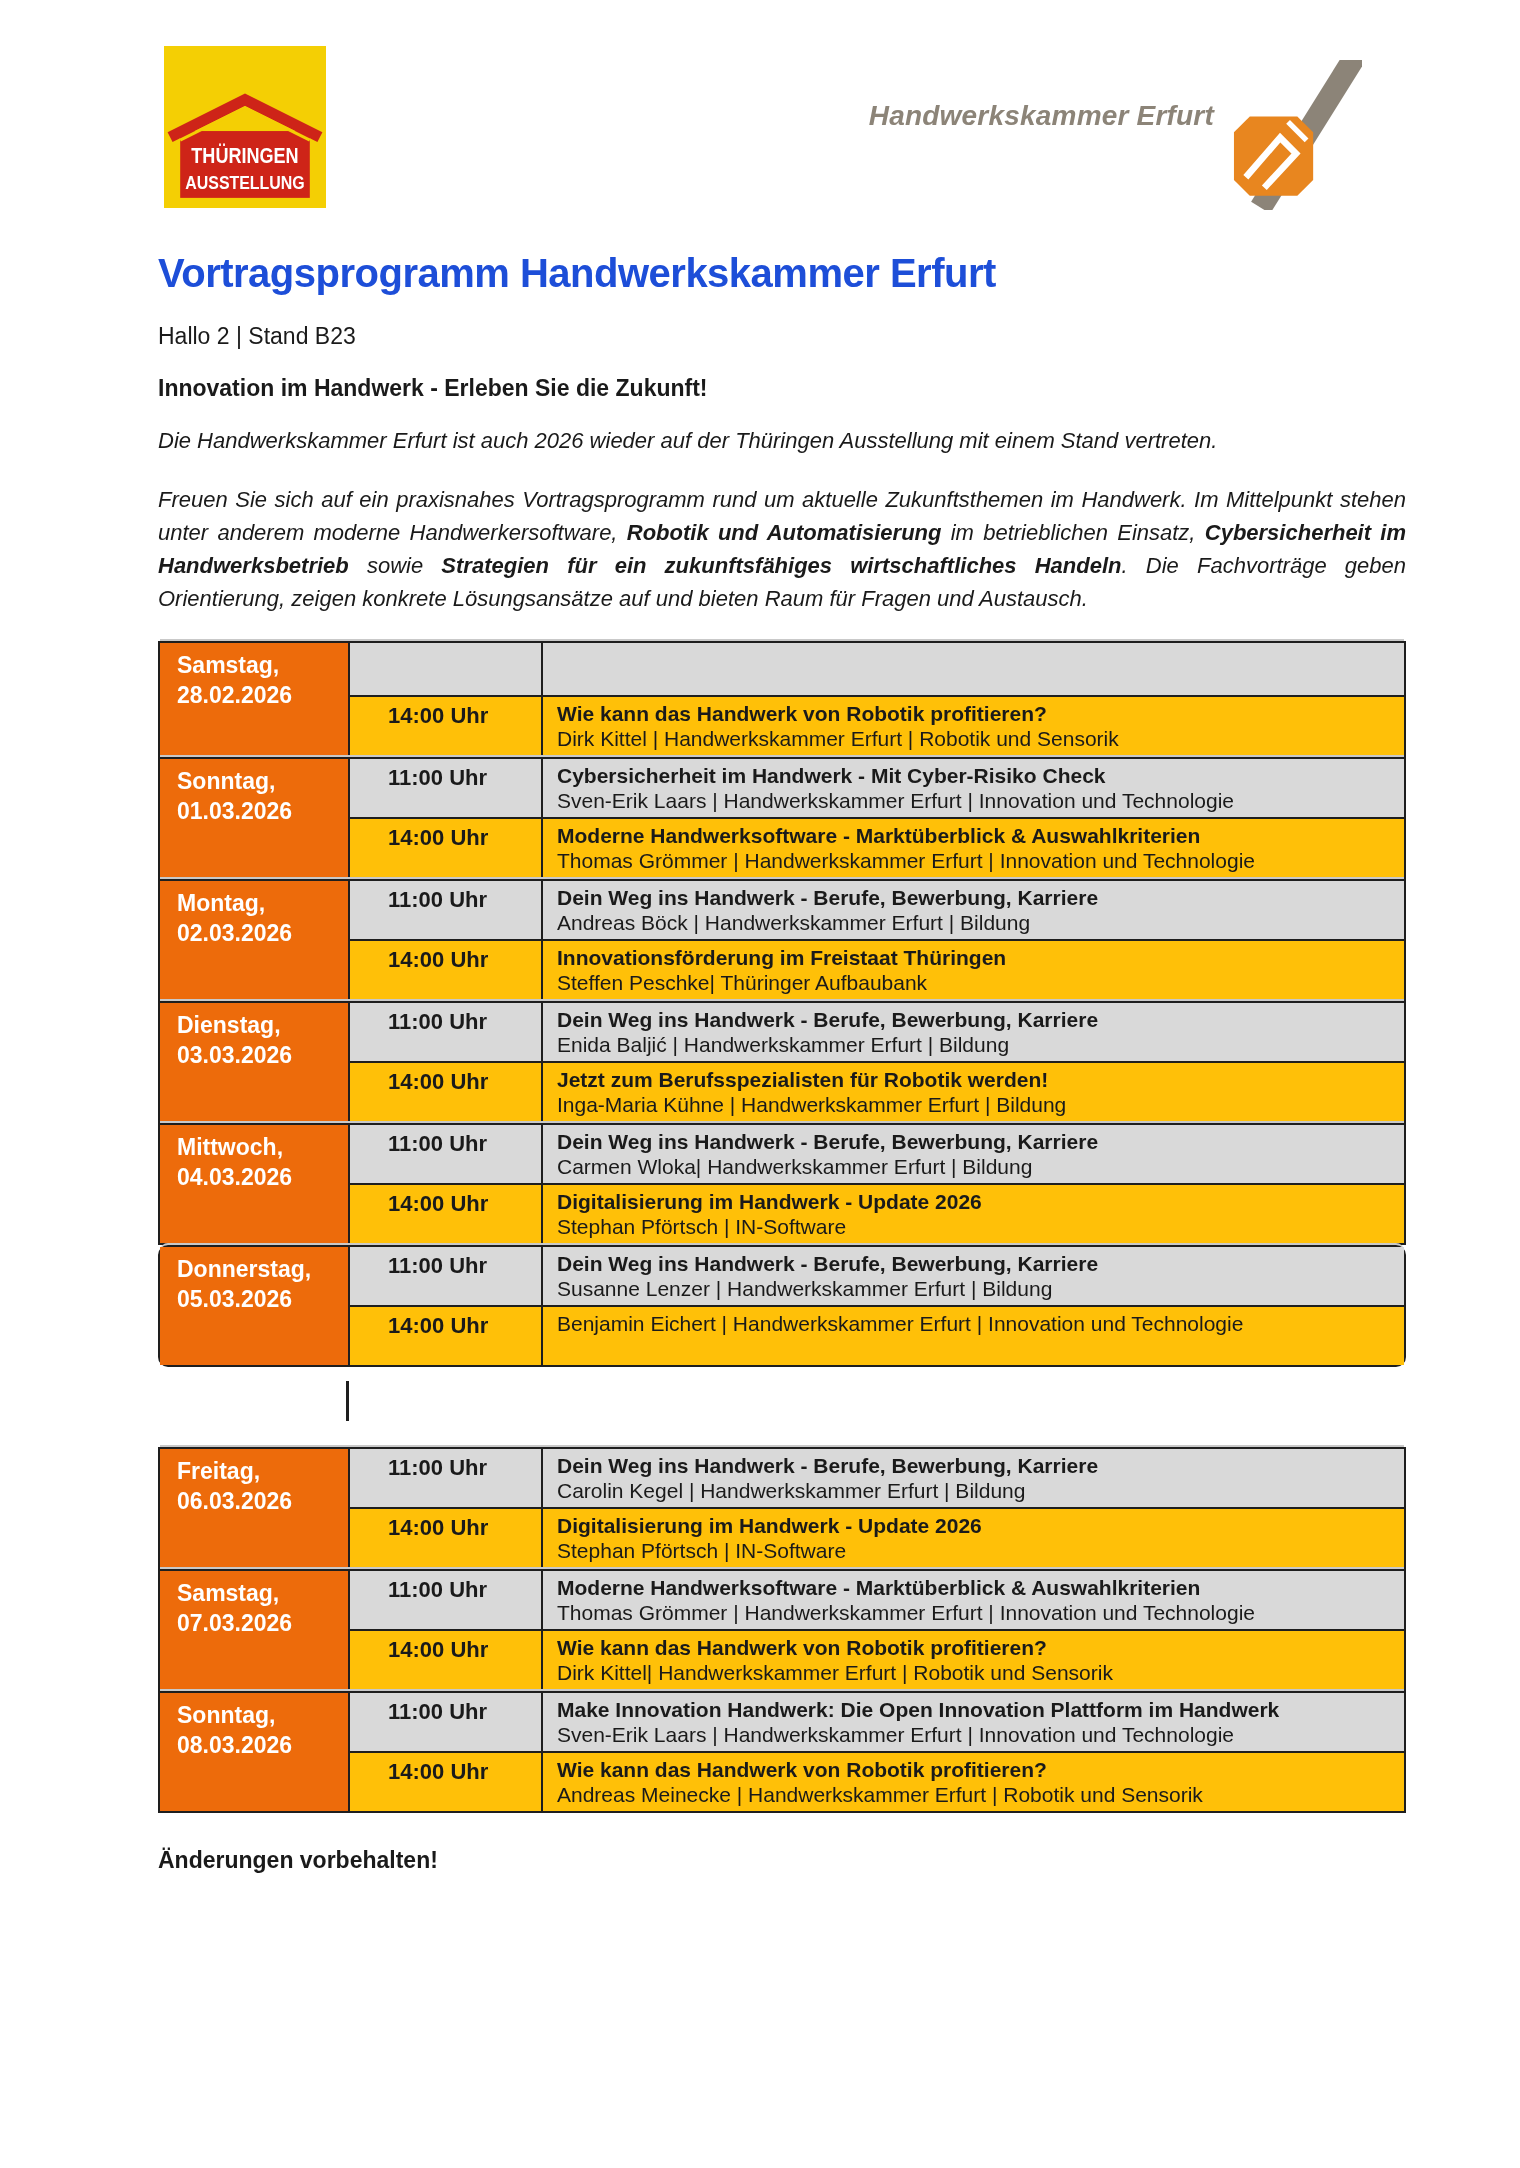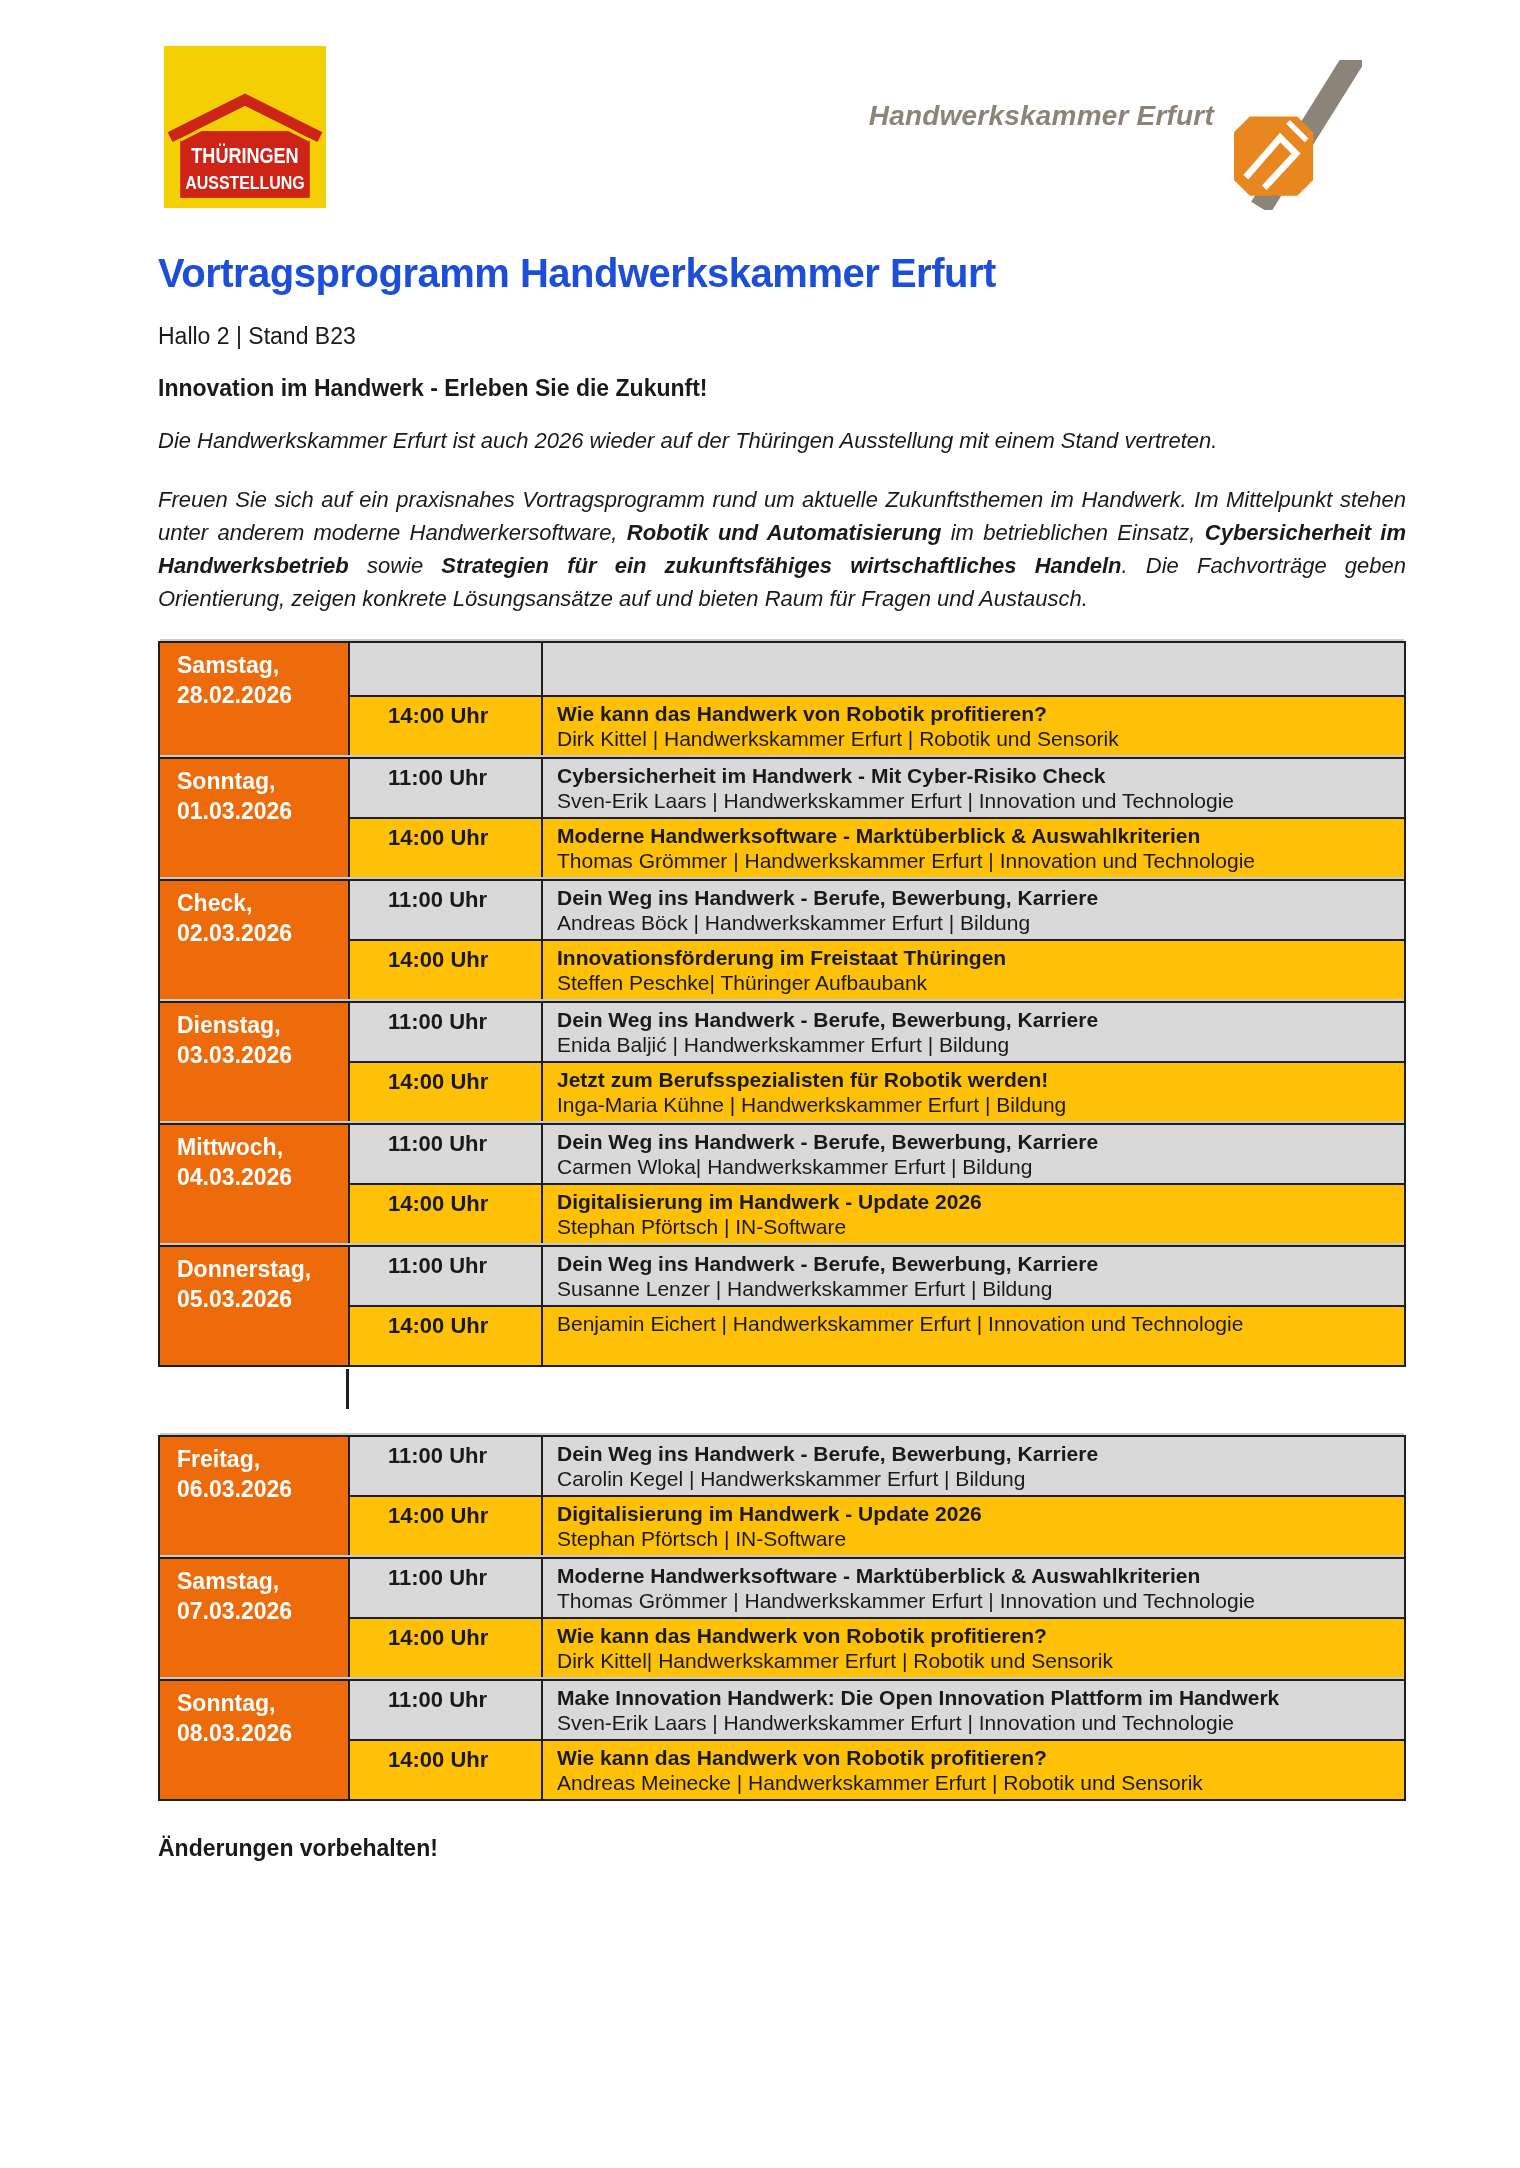--- a/index.html
+++ b/index.html
@@ -22,21 +22,21 @@
   .lead  { margin:0 0 22px 0; font-size:23px; line-height:28px; font-weight:bold; }
   .para  { margin:0 0 26px 0; font-size:22px; line-height:33px; text-align:justify;font-style:italic; }
   .para b { font-weight:bold; }
 
   
   .schedule { margin-top:2px; }
   .block {
     display:flex; border:2px solid var(--table-border,#1E1E1E);
     box-shadow:0 -4px 0 -2px #c9c9c9;
   }
-  .block.has-stub { margin-bottom:4px; }
+  .block.has-stub { margin-bottom:16px;border-radius:10px; }
   .day-cell {
     flex:0 0 190px; width:190px; box-sizing:border-box;
     background:var(--day-orange,#ED6B0B); border-right:2px solid var(--table-border,#1E1E1E);
     color:#ffffff; font-weight:bold; font-size:23px; line-height:30px; padding:7px 6px 0 17px;
   }
   .rows { flex:1; display:flex; flex-direction:column; }
   .session { display:flex; min-height:58px;padding-left:21px; }
   .session + .session { border-top:2px solid var(--table-border,#1E1E1E); }
   .session.gray   { background:var(--row-gray,#D9D9D9); }
   .session.yellow { background:var(--row-yellow,#FFC008); }
@@ -135,21 +135,21 @@
     <div class="time">14:00 Uhr</div>
     <div class="sbody">
       <div class="stitle">Moderne Handwerksoftware - Marktüberblick &amp; Auswahlkriterien</div>
       <div class="sspeaker">Thomas Grömmer | Handwerkskammer Erfurt | Innovation und Technologie</div>
     </div>
   </div>
           </div>
   </div>
         <div class="block">
     <div class="day-cell">
-      <div>Check,</div>
+      <div>Montag,</div>
       <div>02.03.2026</div>
     </div>
     <div class="rows">
             <div class="session gray">
     <div class="time">11:00 Uhr</div>
     <div class="sbody">
       <div class="stitle">Dein Weg ins Handwerk - Berufe, Bewerbung, Karriere</div>
       <div class="sspeaker">Andreas Böck | Handwerkskammer Erfurt | Bildung</div>
     </div>
   </div>

